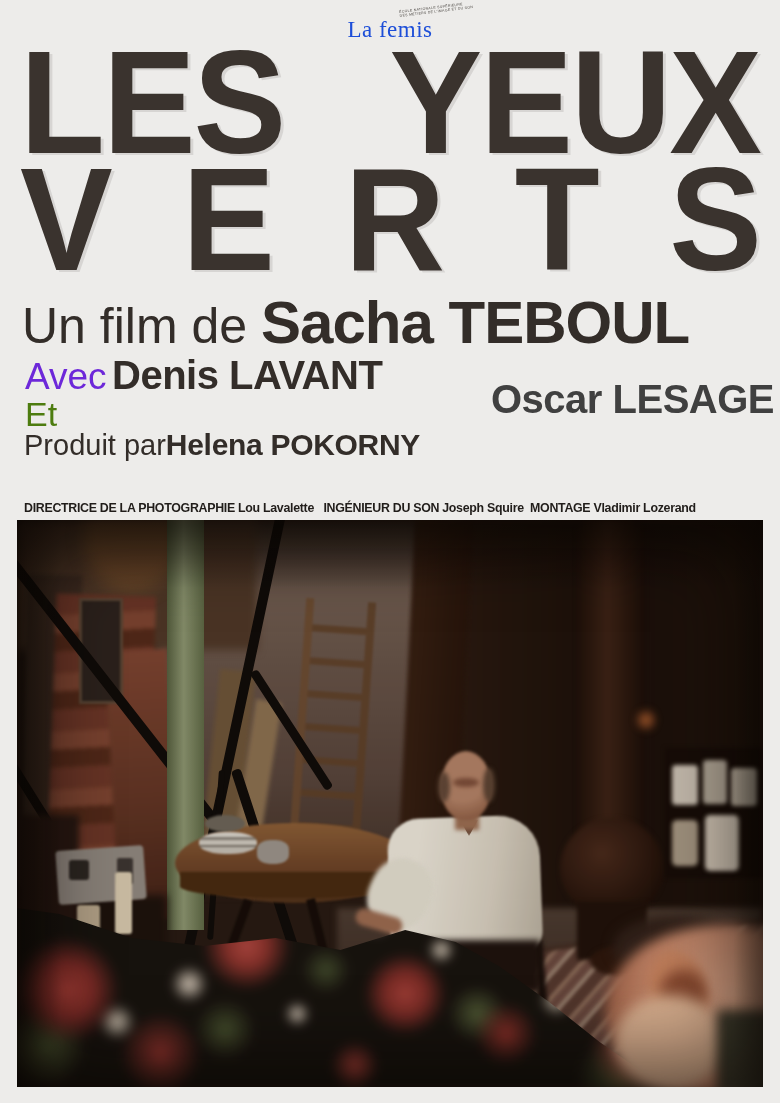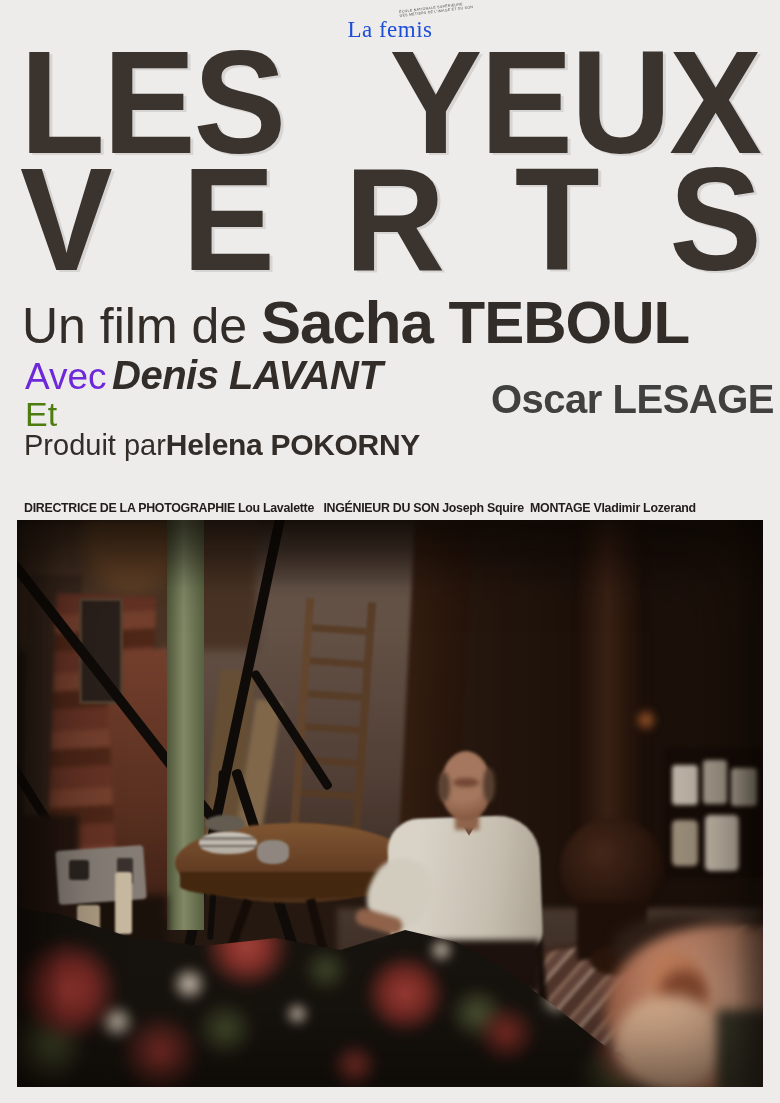--- a/index.html
+++ b/index.html
@@ -21,21 +21,21 @@
   .title-line span{letter-spacing:-2px;}
   .t1{top:28px;}
   .t2{top:145px;}
 
   
   .filmde{left:22px;top:288px;display:flex;align-items:baseline;white-space:nowrap;}
   .filmde .pre{font-size:50px;font-weight:400;color:#332d29;}
   .filmde .name{font-size:60px;font-weight:bold;color:#332d29;letter-spacing:-1px;margin-left:14px;}
 
   .avec-label{left:25px;top:356px;font-size:37px;font-weight:400;color:#6d28d9;}
-  .actor1{left:112px;top:353px;font-size:40px;font-weight:bold;color:#332d29;letter-spacing:-.5px;font-style:italic;}
+  .actor1{left:112px;top:353px;font-size:40px;font-weight:bold;color:#332d29;letter-spacing:-.5px;}
   .actor2{right:6px;top:353px;font-size:40px;font-weight:bold;color:#404040;letter-spacing:-.5px;margin-top:24px;}
   .et-label{left:25px;top:395px;font-size:34px;font-weight:400;color:#4d7c0f;}
   .actor3{left:0;right:0;top:395px;text-align:center;font-size:36px;font-weight:bold;
           color:#332d29;letter-spacing:-.5px;}
   .produit{left:24px;top:428px;display:flex;align-items:baseline;white-space:nowrap;}
   .produit .pre{font-size:29px;font-weight:400;color:#332d29;}
   .produit .name{font-size:30px;font-weight:bold;color:#332d29;letter-spacing:-.3px;}
 
   .credits{left:24px;top:465px;width:746px;font-size:12.4px;font-weight:bold;line-height:17.5px;
            color:#211d1a;letter-spacing:-.3px;white-space:pre;}

